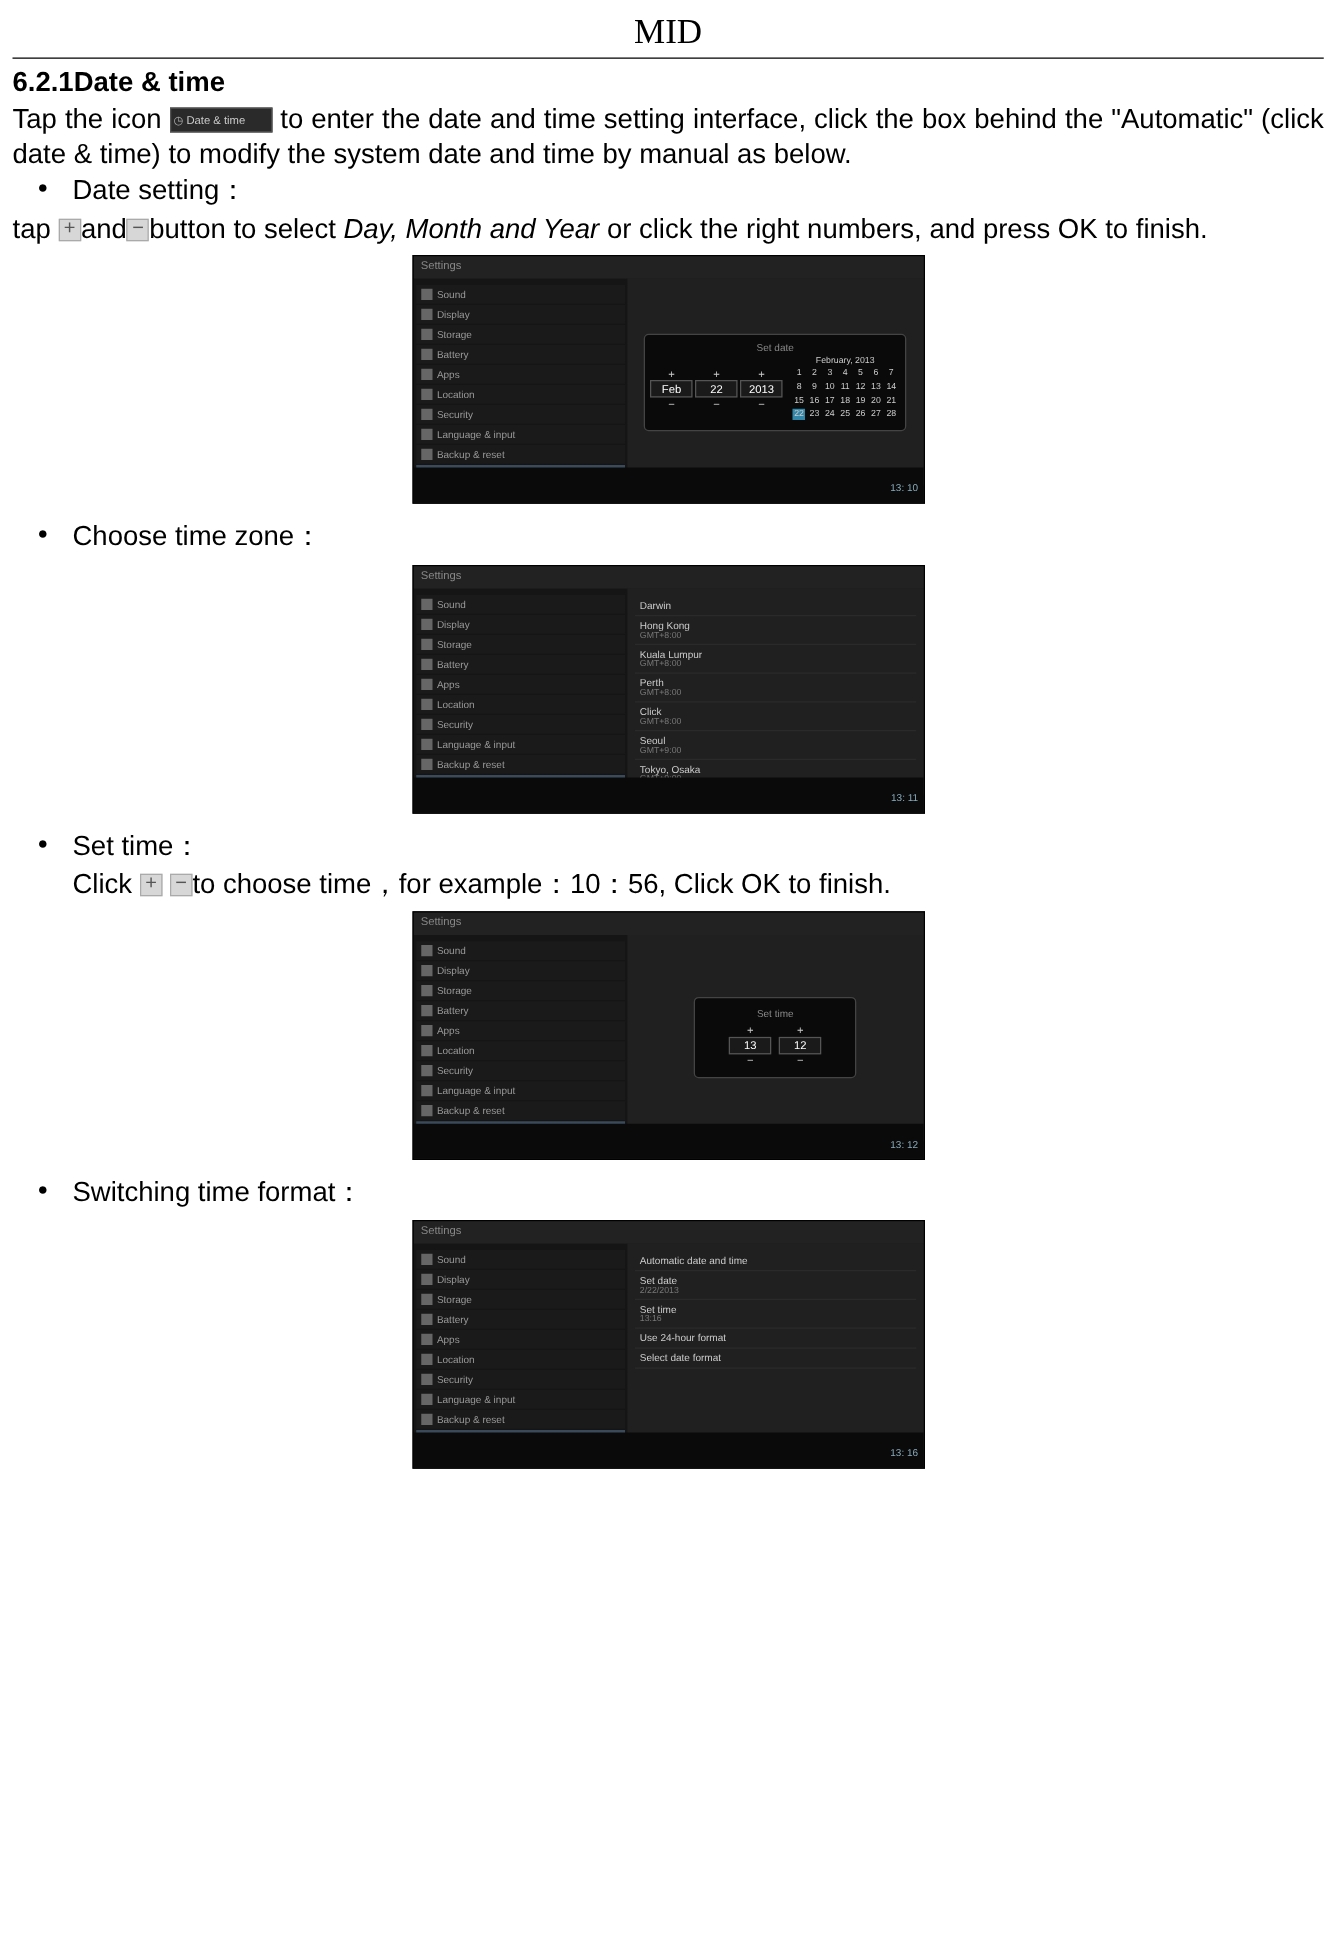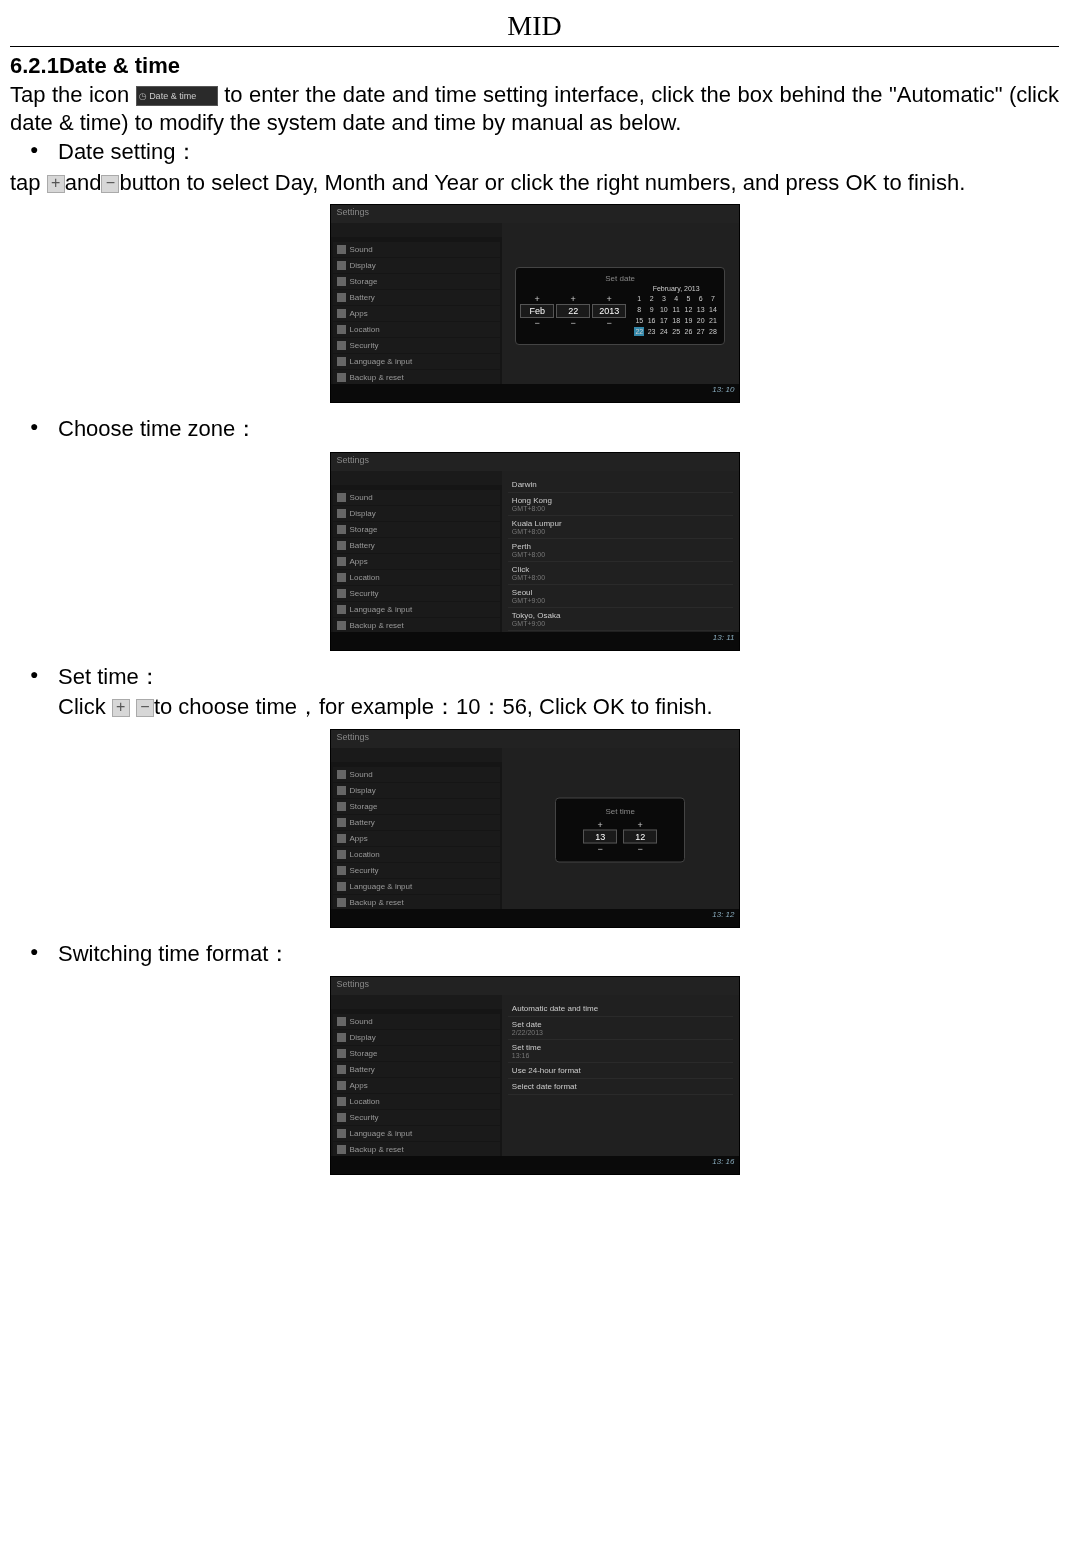--- a/index.html
+++ b/index.html
@@ -86,37 +86,37 @@
     position: absolute;
     left: 0;
     top: 2px;
     font-size: 14px;
   }
   .sub {
     font-size: 22px;
     margin-left: 48px;
     line-height: 1.25;
   }
-  .italic { }
+  .italic { font-style: italic; }
   .screenshot {
     display: block;
     margin: 8px auto 12px auto;
     background: #1a1a1a;
     border: 1px solid #000;
     position: relative;
     overflow: hidden;
   }
   .ss-topbar {
     position: absolute; top:0; left:0; right:0;
     height: 18px; background:#222;
     font-size:9px; color:#888; padding:2px 6px;
     box-sizing:border-box;
   }
   .ss-sidebar {
-    position:absolute; top:32px; left:0; bottom:14px;
+    position:absolute; top:18px; left:0; bottom:14px;
     width: 42%;
     background:#151515;
     box-sizing:border-box;
     padding:4px 2px;
   }
   .ss-side-item {
     height: 15px; margin: 1px 0;
     background:#1a1a1a;
     display:flex; align-items:center;
     font-size:8px; color:#999;
@@ -132,26 +132,25 @@
     padding:6px;
   }
   .ss-row {
     font-size:8px; color:#ccc;
     padding:3px 4px;
     border-bottom:1px solid #2a2a2a;
   }
   .ss-row .d { color:#777; font-size:7px; }
   .ss-statusbar {
     position:absolute; left:0; right:0; bottom:0;
-    height:18px; background:#0a0a0a;
+    height:28px; background:#0a0a0a;
     color:#8ab; font-size:8px;
     text-align:right;
-    padding:1px 4px;
+    padding:12px 4px;
     box-sizing:border-box;
-    font-style:italic;
   }
   .ss-ov {
     position:absolute;
     left:50%; top:50%;
     transform:translate(-50%,-50%);
     background:#0a0a0a;
     border:1px solid #444;
     border-radius:4px;
     color:#ccc;
     font-size:9px;

